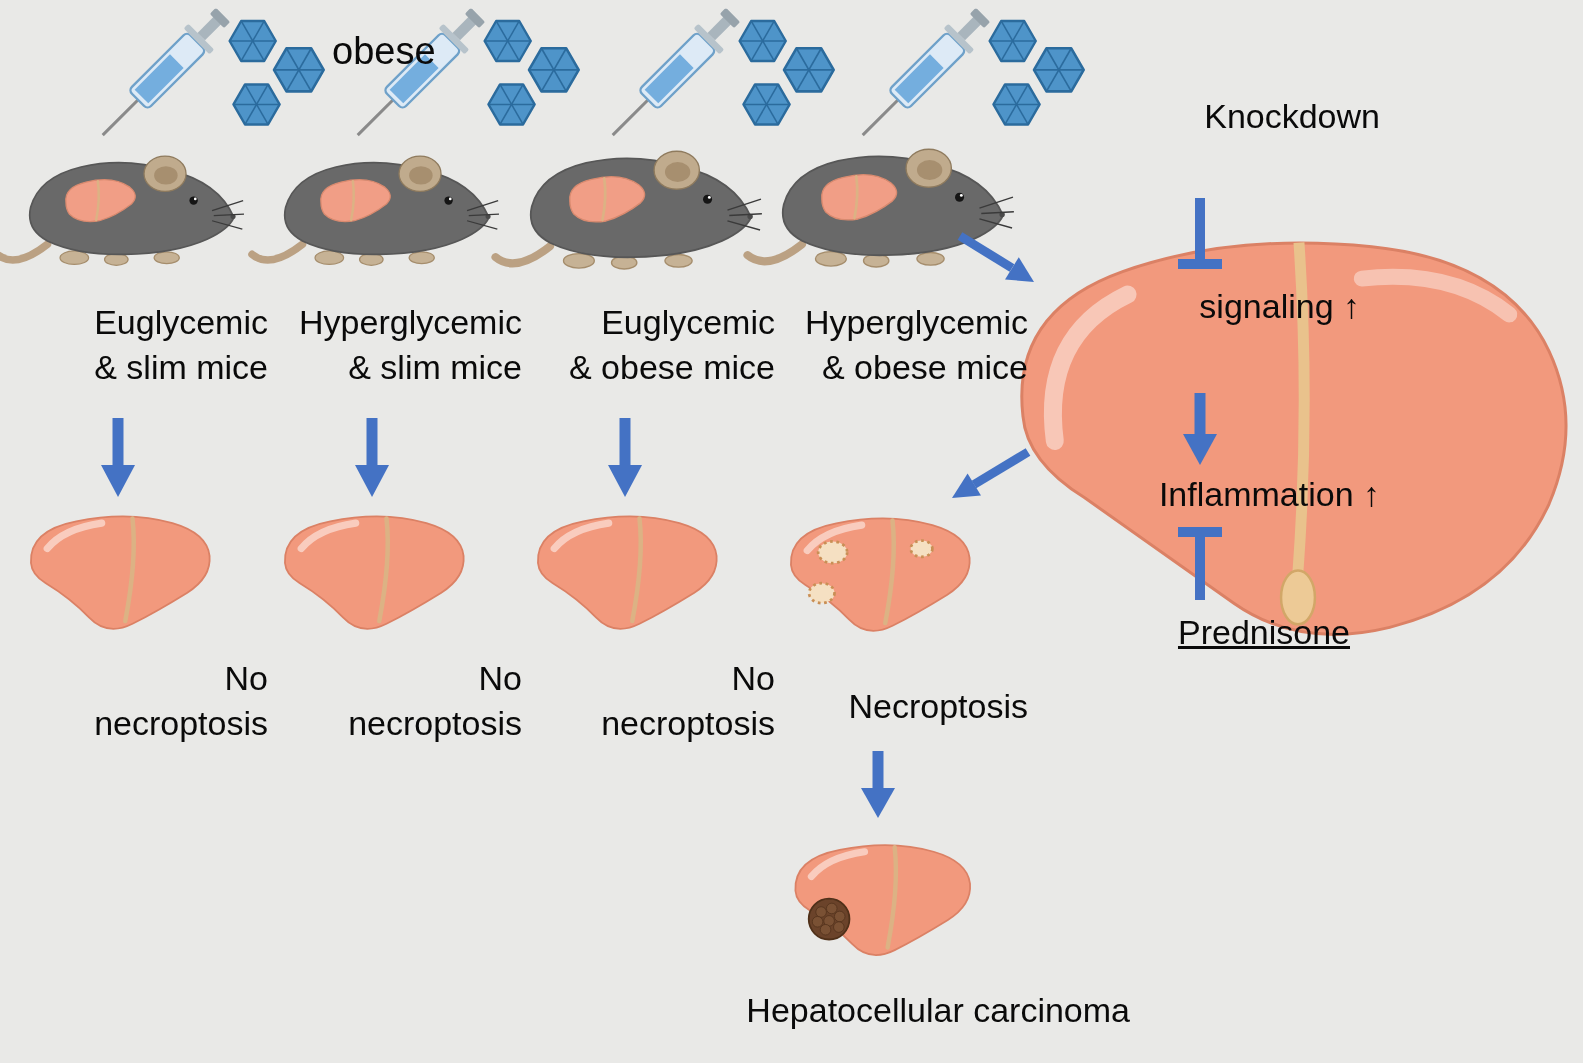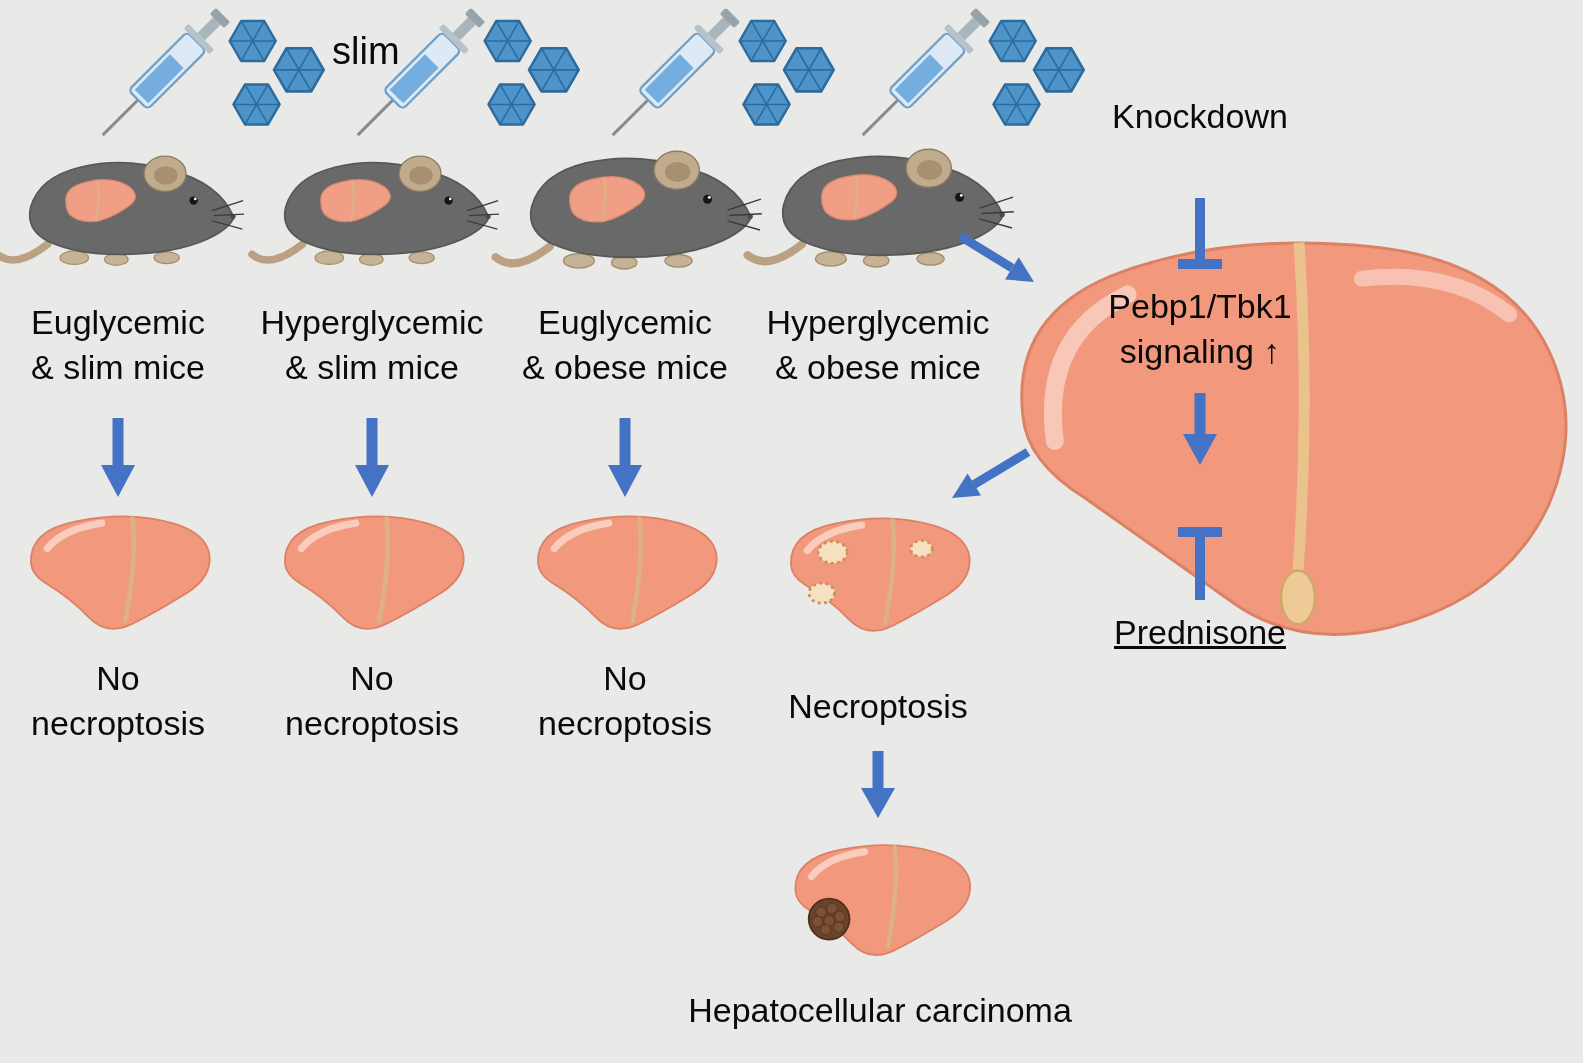--- a/index.html
+++ b/index.html
@@ -8,21 +8,21 @@
     position:relative;
     width:1583px; height:1063px;
     background:#e9e9e7;
     overflow:hidden;
     font-family:"Liberation Sans", sans-serif;
     color:#0a0a0a;
   }
   .abs { position:absolute; }
   .lbl {
     position:absolute;
-    text-align:center;
+    text-align:right;
     font-size:34px;
     line-height:1.32;
     color:#0a0a0a;
   }
   .lbl.big { font-size:38px; text-align:left; }
   svg.defs { position:absolute; width:0; height:0; overflow:hidden; }
 </style>
 </head>
 <body>
 
@@ -128,21 +128,21 @@
   <svg class="abs" style="left:350px; top:8px;" width="250" height="140" viewBox="0 0 260 145">
       <use href="#sym-syringe"></use>
     </svg>
   <svg class="abs" style="left:605px; top:8px;" width="250" height="140" viewBox="0 0 260 145">
       <use href="#sym-syringe"></use>
     </svg>
   <svg class="abs" style="left:855px; top:8px;" width="250" height="140" viewBox="0 0 260 145">
       <use href="#sym-syringe"></use>
     </svg>
 
-  <div class="lbl big" style="left:332px; top:26px; width:140px;">slim</div>
+  <div class="lbl big" style="left:332px; top:26px; width:140px;">obese</div>
 
   <svg class="abs" style="left:-8px; top:140px;" width="252" height="143" viewBox="0 0 300 170">
       <use href="#sym-mouse"></use>
     </svg>
   <svg class="abs" style="left:247px; top:140px;" width="252" height="143" viewBox="0 0 300 170">
       <use href="#sym-mouse"></use>
     </svg>
   <svg class="abs" style="left:490px; top:134px;" width="272" height="154" viewBox="0 0 300 170">
       <use href="#sym-mouse"></use>
     </svg>
@@ -231,29 +231,29 @@
   <div class="lbl" style="left:1020px; top:94px; width:360px;">
     <div>Knockdown</div>
   </div>
 
   <svg class="abs" style="left:1172px; top:196px;" width="56" height="76" viewBox="0 0 56 76">
     <line x1="28" y1="2" x2="28" y2="64" stroke="#4472c4" stroke-width="10"></line>
     <line x1="6" y1="68" x2="50" y2="68" stroke="#4472c4" stroke-width="10"></line>
   </svg>
 
   <div class="lbl" style="left:1040px; top:284px; width:320px;">
-    <div>Pebp1/Tbk1</div>
     <div>signaling ↑</div>
   </div>
 
   <svg class="abs" style="left:1178px; top:390px;" width="44" height="78" viewBox="0 0 44 78">
     <line x1="22" y1="3" x2="22" y2="46" stroke="#4472c4" stroke-width="11"></line>
     <polygon points="5,44 39,44 22,75" fill="#4472c4"></polygon>
   </svg>
 
+  <div class="lbl" style="left:1010px; top:472px; width:370px;">Inflammation ↑</div>
 
   <svg class="abs" style="left:1172px; top:524px;" width="56" height="80" viewBox="0 0 56 80">
     <line x1="6" y1="8" x2="50" y2="8" stroke="#4472c4" stroke-width="10"></line>
     <line x1="28" y1="10" x2="28" y2="76" stroke="#4472c4" stroke-width="10"></line>
   </svg>
 
   <div class="lbl" style="left:1050px; top:610px; width:300px;text-decoration:underline;">Prednisone</div>
 
 </div>
 

